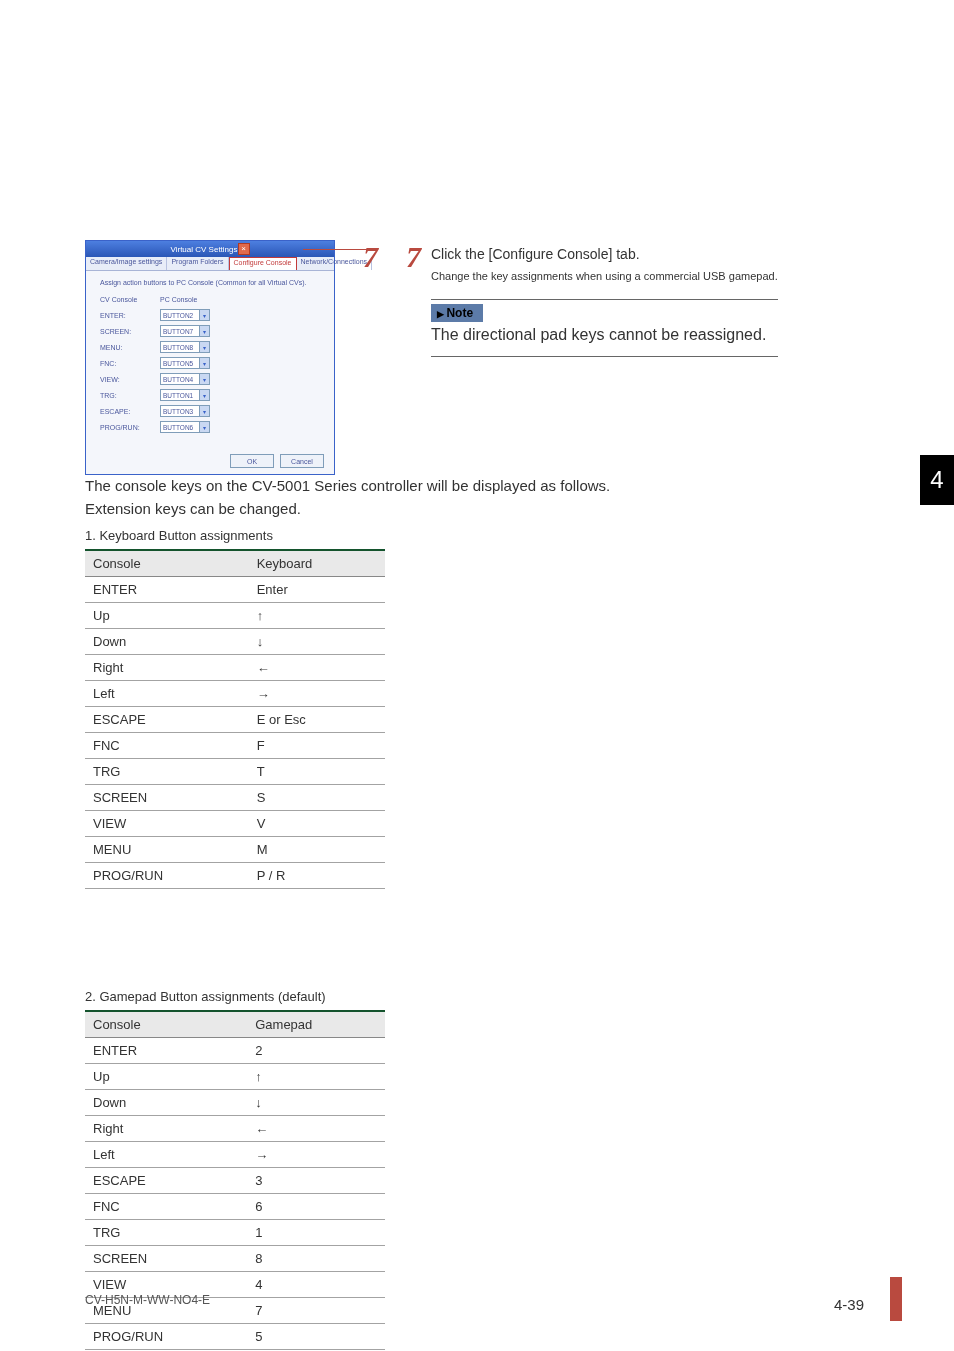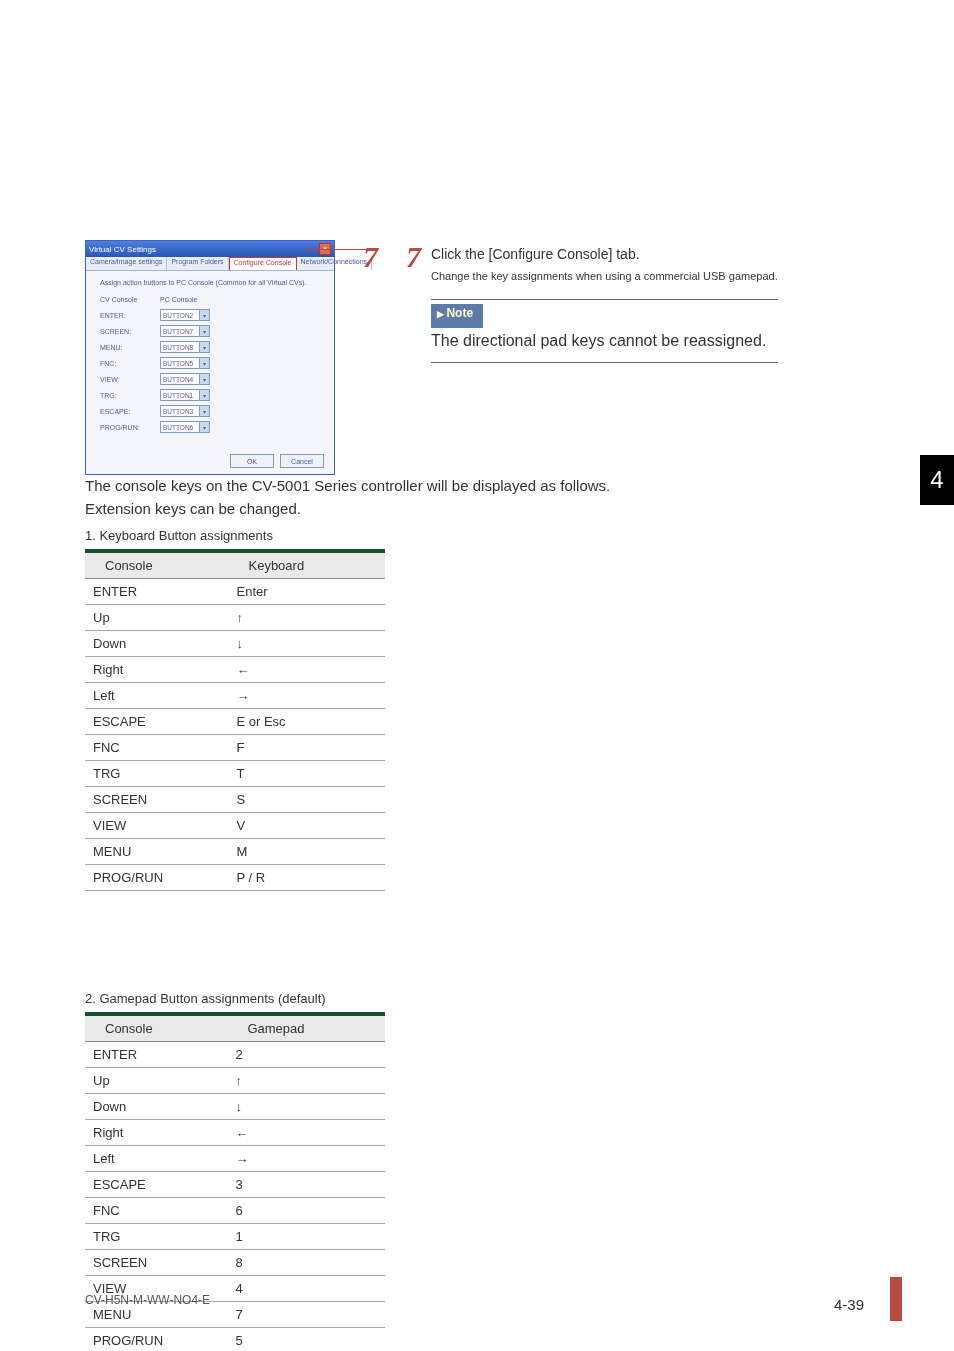--- a/index.html
+++ b/index.html
@@ -24,21 +24,21 @@
       background: #f4f6fb;
       position: relative;
       font-size: 8px;
       color: #4a579c;
     }
     .ss-titlebar {
       background: linear-gradient(#4d7fe0,#2a56b6);
       height: 16px;
       display: flex;
       align-items: center;
-      justify-content: space-between;
+      justify-content: center;
       padding: 0 3px;
       color: #fff;
       font-size: 8px;
     }
     .ss-close {
       width: 12px; height: 12px;
       background: #e16a4c;
       border: 1px solid #b03a24;
       color: #fff;
       font-size: 8px;
@@ -130,22 +130,22 @@
     }
     .step-text { padding-top: 4px; }
     .step-title { font-weight: normal; font-size: 14px; margin-bottom: 6px; }
     .step-desc { font-size: 11px; line-height: 1.5; margin-bottom: 14px; }
 
     .note-block { margin-top: 6px; }
     .note-rule { border-top: 1px solid #666; margin-bottom: 4px; }
     .note-label {
       display: inline-block;
       background: #5c7ba8;
-      color: #fef9c3;
-      padding: 2px 10px 8px 6px;
+      color: #000000;
+      padding: 2px 10px 2px 6px;
       font-size: 12px;
       font-weight: bold;
       margin-bottom: 4px;
     }
     .note-label::before { content: "▶ "; font-size: 9px; }
     .note-text { font-size: 16px; margin-bottom: 12px; }
 
     
     .chapter-tab {
       position: absolute;
@@ -169,22 +169,22 @@
     .table-col { width: 300px; }
     .table-caption { font-size: 13px; margin-bottom: 6px; }
     table {
       width: 100%;
       border-collapse: collapse;
       font-size: 13px;
     }
     thead th {
       text-align: left;
       background: #e9e9e9;
-      padding: 5px 20px;
-      border-top: 4px solid #14532d;
+      padding: 5px 8px;
+      border-top: 2px solid #14532d;
       border-bottom: 1px solid #888;
       font-weight: normal;
     }
     tbody td {
       padding: 5px 8px;
       border-bottom: 1px solid #a3a3a3;
     }
 
     
     .footer-left {

